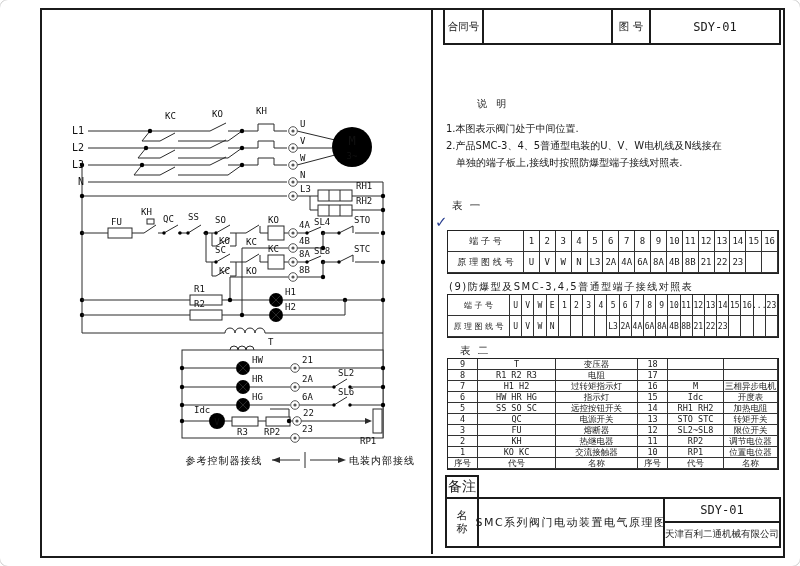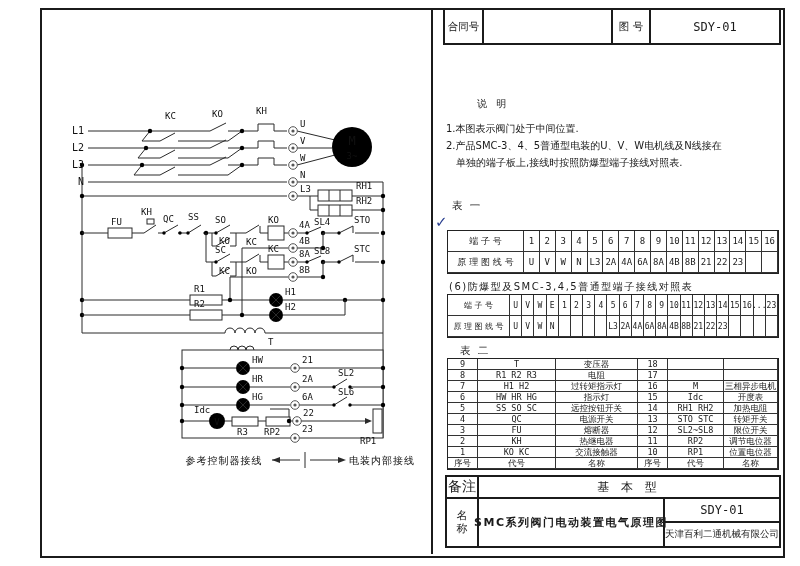--- a/index.html
+++ b/index.html
@@ -1,17 +1,17 @@
 <!DOCTYPE html>
 <html><head>
 <meta charset="utf-8">
 <style>
   html,body{margin:0;padding:0;background:#fff;}
   .page{position:relative;width:800px;height:566px;background:#fff;outline:1px solid #cfcfcf;overflow:hidden;
-        font-family:"DejaVu Sans","Liberation Sans",sans-serif;color:#1a1a1a;}
+        font-family:"DejaVu Sans","Liberation Sans",sans-serif;color:#1a1a1a;border-radius:8px;}
   .abs{position:absolute;}
   .frame{border:2px solid #1b1b1b;}
   .box{border:2px solid #1b1b1b;box-sizing:border-box;display:flex;align-items:center;justify-content:center;}
   .mono{font-family:"DejaVu Sans Mono","Liberation Mono",monospace;}
   .vline{background:#1b1b1b;width:2px;}
   .grid{display:grid;box-sizing:border-box;border:1.5px solid #222;}
   .cell{border-right:1px solid #333;border-bottom:1px solid #333;box-sizing:border-box;
         display:flex;align-items:center;justify-content:center;overflow:hidden;white-space:nowrap;}
   .t1 .cell{height:21px;font-size:9px;}
   .t1b .cell{font-size:8px;}
@@ -61,21 +61,21 @@
     <div class="cell">端 子 号</div>
     <div style="display:contents">
       
     <div class="cell mono">1</div><div class="cell mono">2</div><div class="cell mono">3</div><div class="cell mono">4</div><div class="cell mono">5</div><div class="cell mono">6</div><div class="cell mono">7</div><div class="cell mono">8</div><div class="cell mono">9</div><div class="cell mono">10</div><div class="cell mono">11</div><div class="cell mono">12</div><div class="cell mono">13</div><div class="cell mono">14</div><div class="cell mono">15</div><div class="cell mono">16</div></div>
     <div class="cell">原 理 图 线 号</div>
     <div style="display:contents">
       
     <div class="cell mono">U</div><div class="cell mono">V</div><div class="cell mono">W</div><div class="cell mono">N</div><div class="cell mono">L3</div><div class="cell mono">2A</div><div class="cell mono">4A</div><div class="cell mono">6A</div><div class="cell mono">8A</div><div class="cell mono">4B</div><div class="cell mono">8B</div><div class="cell mono">21</div><div class="cell mono">22</div><div class="cell mono">23</div><div class="cell mono"></div><div class="cell mono"></div></div>
   </div>
 
-  <div class="abs subtitle" style="left:449px;top:280px;">(6)防爆型及SMC-3,4,5普通型端子接线对照表</div>
+  <div class="abs subtitle" style="left:449px;top:280px;">(9)防爆型及SMC-3,4,5普通型端子接线对照表</div>
   <div class="abs grid t1 t1b" style="left:447px;top:294px;width:332px;grid-template-columns:62px repeat(22,1fr);">
     <div class="cell" style="font-size:8px;">端 子 号</div>
     <div style="display:contents">
       
     <div class="cell mono">U</div><div class="cell mono">V</div><div class="cell mono">W</div><div class="cell mono">E</div><div class="cell mono">1</div><div class="cell mono">2</div><div class="cell mono">3</div><div class="cell mono">4</div><div class="cell mono">5</div><div class="cell mono">6</div><div class="cell mono">7</div><div class="cell mono">8</div><div class="cell mono">9</div><div class="cell mono">10</div><div class="cell mono">11</div><div class="cell mono">12</div><div class="cell mono">13</div><div class="cell mono">14</div><div class="cell mono">15</div><div class="cell mono">16</div><div class="cell mono">...</div><div class="cell mono">23</div></div>
     <div class="cell" style="font-size:8px;">原 理 图 线 号</div>
     <div style="display:contents">
       
     <div class="cell mono">U</div><div class="cell mono">V</div><div class="cell mono">W</div><div class="cell mono">N</div><div class="cell mono"></div><div class="cell mono"></div><div class="cell mono"></div><div class="cell mono"></div><div class="cell mono">L3</div><div class="cell mono">2A</div><div class="cell mono">4A</div><div class="cell mono">6A</div><div class="cell mono">8A</div><div class="cell mono">4B</div><div class="cell mono">8B</div><div class="cell mono">21</div><div class="cell mono">22</div><div class="cell mono">23</div><div class="cell mono"></div><div class="cell mono"></div><div class="cell mono"></div><div class="cell mono"></div></div>
   </div>
@@ -150,27 +150,24 @@
       <div class="cell mono">代号</div>
       <div class="cell">名称</div>
       <div class="cell mono">序号</div>
       <div class="cell mono">代号</div>
       <div class="cell">名称</div>
     </div>
 
   <div class="abs box" style="left:445px;top:475px;width:34px;height:24px;font-size:14px;">
     <span>备注</span>
   </div>
-  <div class="abs box" style="left:477px;top:475px;width:304px;height:24px;font-size:12px;letter-spacing:4px;">
-    <span>基 本 型</span>
-  </div>
   <div class="abs box" style="left:445px;top:497px;width:34px;height:51px;font-size:11px;">
     <div class="vstack">名称</div>
   </div>
-  <div class="abs box" style="left:477px;top:497px;width:188px;height:51px;font-size:11px;font-weight:bold;letter-spacing:1.5px;white-space:nowrap;">
+  <div class="abs box" style="left:477px;top:497px;width:188px;height:51px;font-size:11px;font-weight:normal;letter-spacing:1.5px;white-space:nowrap;">
     <span>SMC系列阀门电动装置电气原理图</span>
   </div>
   <div class="abs box mono" style="left:663px;top:497px;width:118px;height:26px;font-size:12px;">
     <span>SDY-01</span>
   </div>
   <div class="abs box" style="left:663px;top:521px;width:118px;height:27px;font-size:9.5px;">
     <span>天津百利二通机械有限公司</span>
   </div>
 
   <svg class="abs" style="left:0;top:0;" width="800" height="566" viewBox="0 0 800 566">

